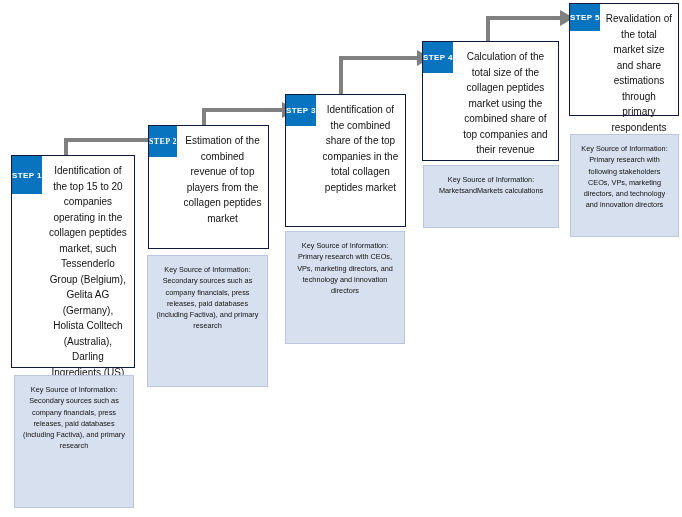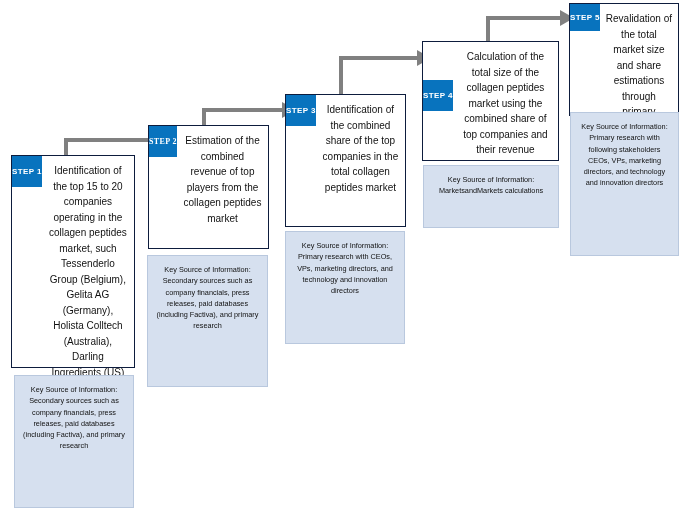--- a/index.html
+++ b/index.html
@@ -99,21 +99,21 @@
 
   <div class="arrow" style="left:484px; top:6px; width:92px; height:46px;">
     <svg width="92" height="46" viewBox="0 0 92 46">
       <path d="M4 46 L4 12 L78 12" fill="none" stroke="#808080" stroke-width="4"></path>
       <path d="M76 4 L90 12 L76 20 Z" fill="#808080"></path>
     </svg>
   </div>
 
   <div class="step-group">
     <div class="step-card" style="left:11px; top:155px; width:124px; height:213px;">
-      <div class="step-header" style="height:31px;">STEP 1</div>
+      <div class="step-header" style="height:38px;">STEP 1</div>
       <div class="step-body">Identification of the top 15 to 20 companies operating in the collagen peptides market, such Tessenderlo Group (Belgium), Gelita AG (Germany), Holista Colltech (Australia), Darling Ingredients (US) and Nitta Gelatin (Japan), among others</div>
     </div>
     <div class="source-card" style="left:14px; top:375px; width:120px; height:133px;">Key Source of Information: Secondary sources such as company financials, press releases, paid databases (including Factiva), and primary research</div>
   </div>
 
   <div class="step-group">
     <div class="step-card" style="left:148px; top:125px; width:121px; height:124px;">
       <div class="step-header" style="height:31px;font-family:Liberation Serif, serif;">STEP 2</div>
       <div class="step-body">Estimation of the combined revenue of top players from the collagen peptides market</div>
     </div>
@@ -123,28 +123,28 @@
   <div class="step-group">
     <div class="step-card" style="left:285px; top:94px; width:121px; height:133px;">
       <div class="step-header" style="height:31px;">STEP 3</div>
       <div class="step-body">Identification of the combined share of the top companies in the total collagen peptides market</div>
     </div>
     <div class="source-card" style="left:285px; top:231px; width:120px; height:113px;">Key Source of Information: Primary research with CEOs, VPs, marketing directors, and technology and innovation directors</div>
   </div>
 
   <div class="step-group">
     <div class="step-card" style="left:422px; top:41px; width:137px; height:120px;">
-      <div class="step-header" style="height:31px;margin-top:38px;">STEP 4</div>
+      <div class="step-header" style="height:31px;">STEP 4</div>
       <div class="step-body">Calculation of the total size of the collagen peptides market using the combined share of top companies and their revenue</div>
     </div>
     <div class="source-card" style="left:423px; top:165px; width:136px; height:63px;">Key Source of Information: MarketsandMarkets calculations</div>
   </div>
 
   <div class="step-group">
     <div class="step-card" style="left:569px; top:3px; width:110px; height:113px;">
       <div class="step-header" style="height:27px;">STEP 5</div>
       <div class="step-body" style="white-space:pre-line;">Revalidation of the total market size
 and share estimations through primary respondents</div>
     </div>
-    <div class="source-card" style="left:570px; top:112px; width:109px; height:144px;">Key Source of Information: Primary research with following stakeholders CEOs, VPs, marketing directors, and technology and innovation directors</div>
+    <div class="source-card" style="left:570px; top:134px; width:109px; height:103px;">Key Source of Information: Primary research with following stakeholders CEOs, VPs, marketing directors, and technology and innovation directors</div>
   </div>
 
 </div>
 
 </body></html>

